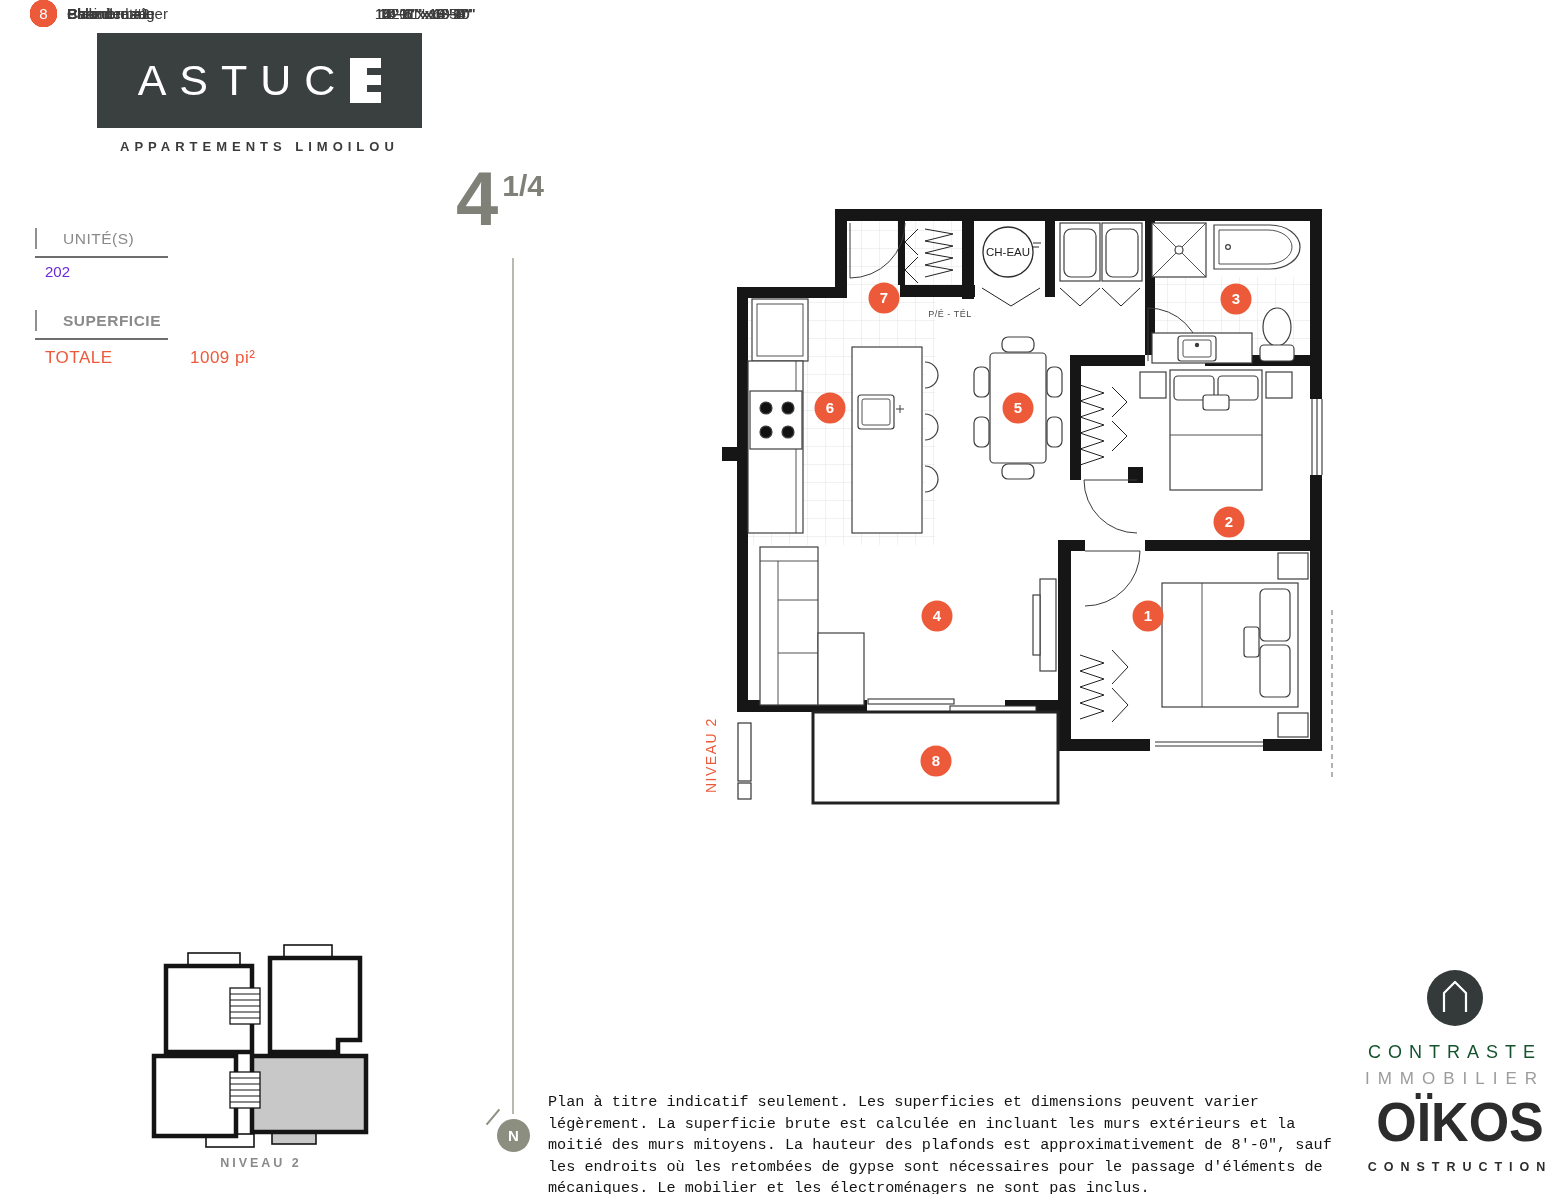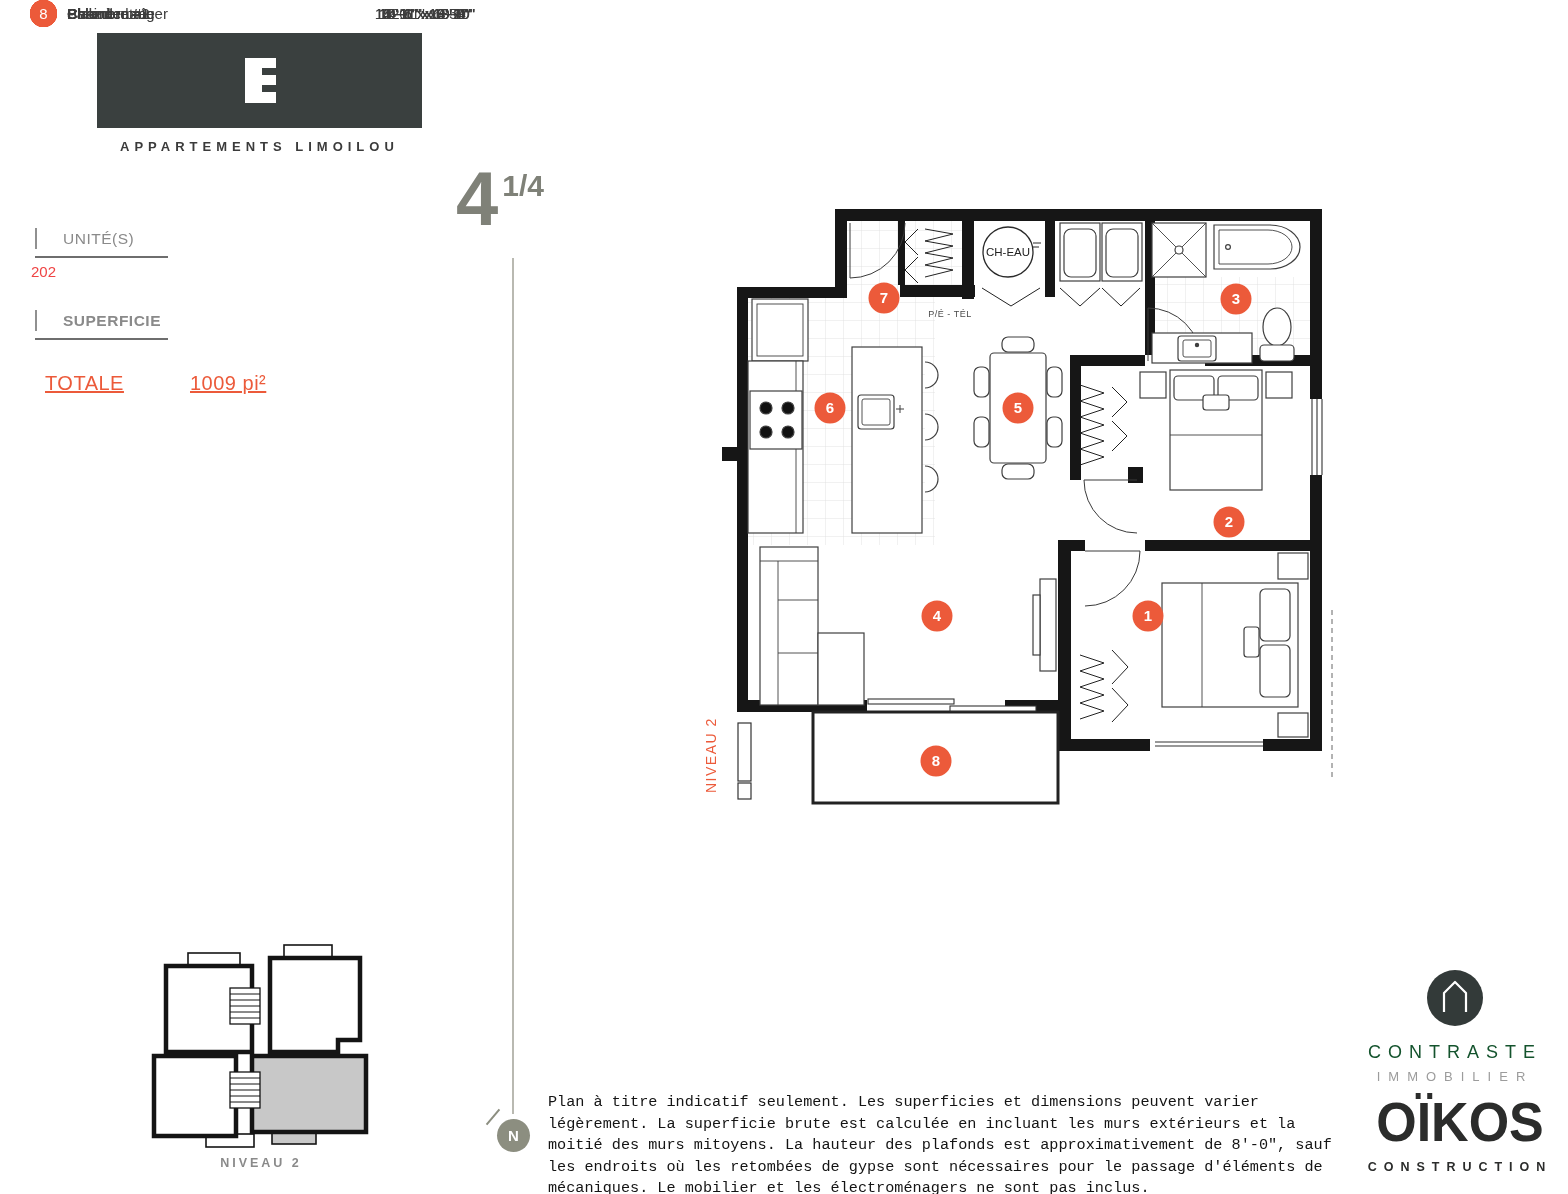--- a/index.html
+++ b/index.html
@@ -34,23 +34,23 @@
   .unit-type .frac{font-size:30px;margin-top:6px;margin-left:4px;}
 
   .vdivider{left:512px;top:258px;width:2px;height:856px;background:#B9B9B1;}
 
   
   .info-header{left:35px;width:133px;border-bottom:2px solid #6E6E6E;padding:2px 0 8px 28px;
     color:var(--text_gray);font-size:15.5px;letter-spacing:0.5px;}
   .info-header::before{content:"";position:absolute;left:0;top:0;width:2px;height:21px;background:#909090;}
   .h-unite{top:228px;}
   .h-superficie{top:310px;font-weight:bold;}
-  .info-value{left:31px;font-size:15px;color:#ef4444;}
+  .info-value{left:45px;font-size:15px;color:#6d28d9;}
   .v-unit{top:263px;}
-  .area-row{left:45px;top:372px;width:280px;display:flex;color:var(--accent);font-size:20px;letter-spacing:0.5px;text-decoration:underline;}
+  .area-row{left:45px;top:348px;width:280px;display:flex;color:var(--accent);font-size:17px;letter-spacing:0.5px;}
   .area-row .lab{width:145px;}
 
   
   .room-row{position:absolute;left:30px;width:480px;height:28px;}
   .room-row:nth-of-type(1){top:445px;} .room-row:nth-of-type(2){top:484px;}
   .room-row:nth-of-type(3){top:524px;} .room-row:nth-of-type(4){top:563px;}
   .room-row:nth-of-type(5){top:602px;} .room-row:nth-of-type(6){top:642px;}
   .room-row:nth-of-type(7){top:681px;} .room-row:nth-of-type(8){top:720px;}
   .badge{position:absolute;left:0;top:0;width:27px;height:27px;border-radius:50%;
     background:var(--accent);color:#fff;font-size:15px;text-align:center;line-height:27px;}
@@ -68,30 +68,31 @@
     color:#fff;text-align:center;line-height:33px;font-size:15px;font-weight:700;}
   .needle{position:absolute;left:-5px;top:-12px;width:2px;height:20px;background:#8C8E80;
     transform:rotate(40deg);}
 
   
   .disclaimer{left:548px;top:1092px;width:795px;font-size:15.2px;line-height:1.42;color:#141414;font-family:Liberation Mono, monospace;}
 
   
   .contraste{left:1350px;top:968px;width:210px;text-align:center;}
   .contraste .word{font-size:18px;letter-spacing:7px;color:#14532d;margin-top:10px;}
-  .contraste .sub{font-size:13px;letter-spacing:8px;color:#9C9C9C;margin-top:6px;}
+  .contraste .sub{font-size:17px;letter-spacing:8px;color:#9C9C9C;margin-top:6px;}
   .oikos{left:1360px;top:1092px;width:200px;text-align:center;color:#2B2C2B;}
   .oikos .word{font-size:52px;font-weight:800;letter-spacing:0px;transform:scale(1,1.08);}
   .oikos .sub{font-size:12.5px;font-weight:700;letter-spacing:7px;margin-top:8px;}
 </style>
 </head>
 <body>
 
 <div class="abs logo-box">
   <div class="logo-word">
+    <span>ASTUC</span>
       <span class="e-block">
         <span class="sr">E</span>
         <span class="notch n1"></span>
         <span class="notch n2"></span>
       </span>
   </div>
 </div>
 <div class="abs logo-sub">APPARTEMENTS LIMOILOU</div>
 
 <div class="abs unit-type">

